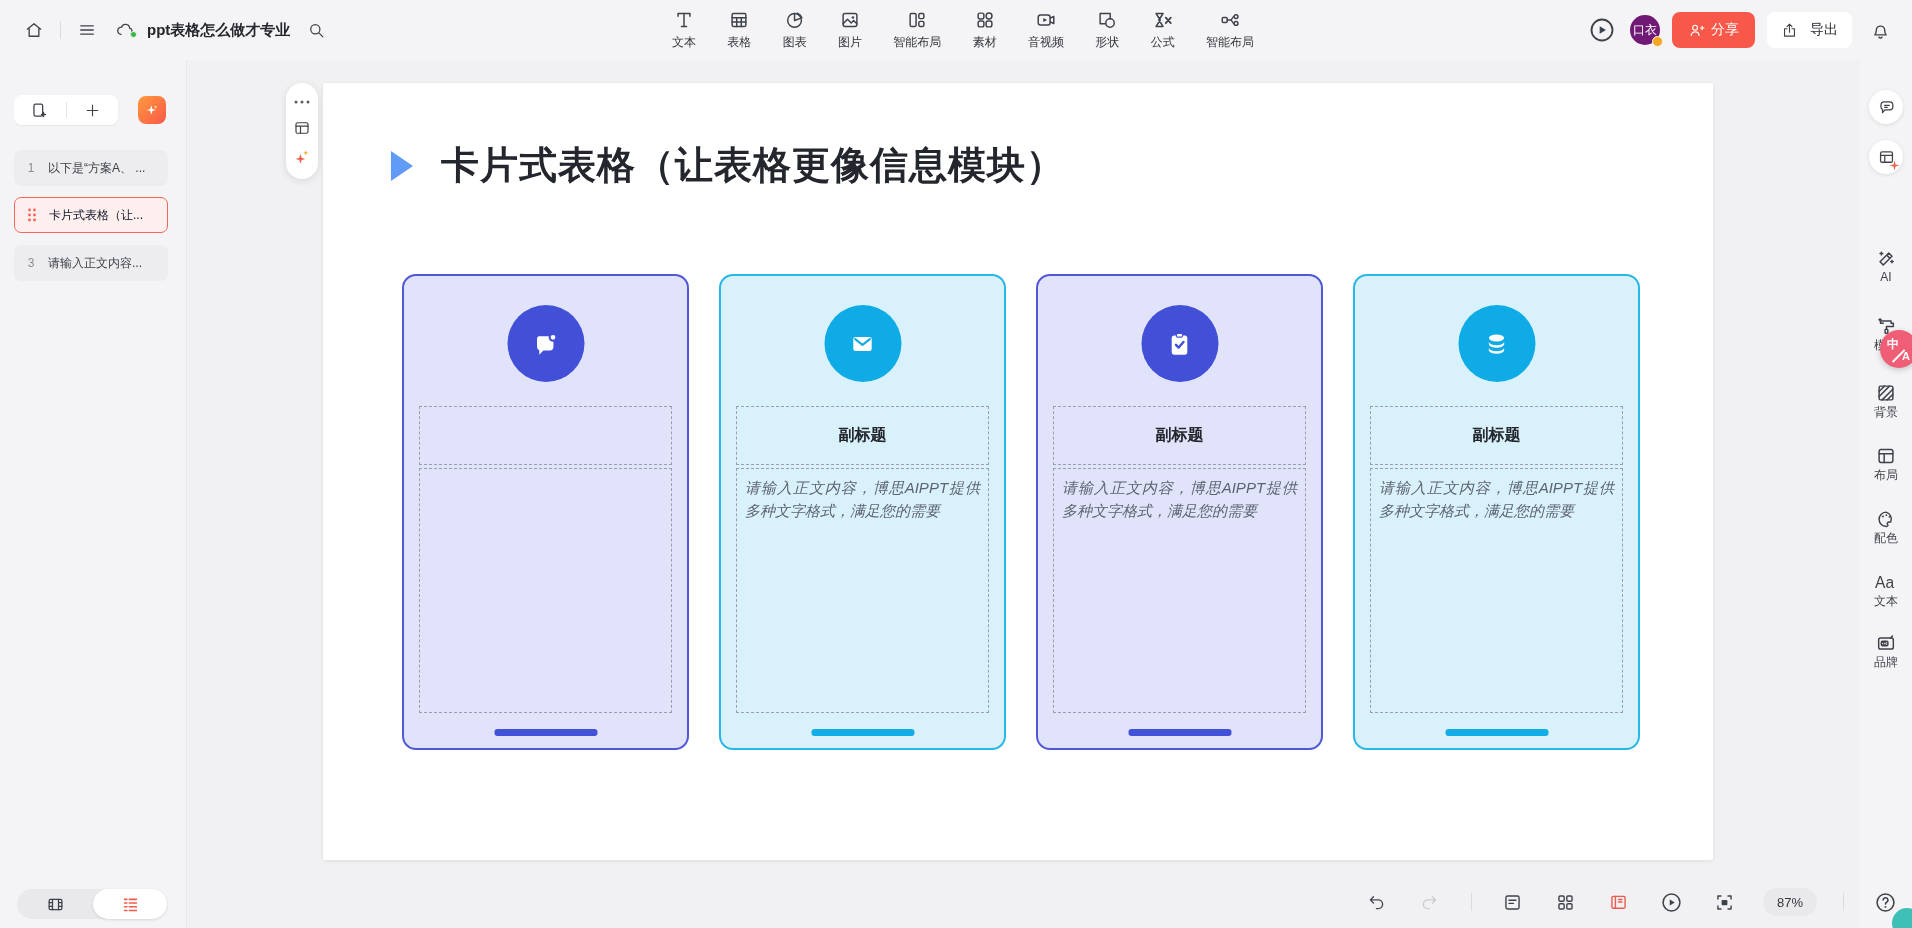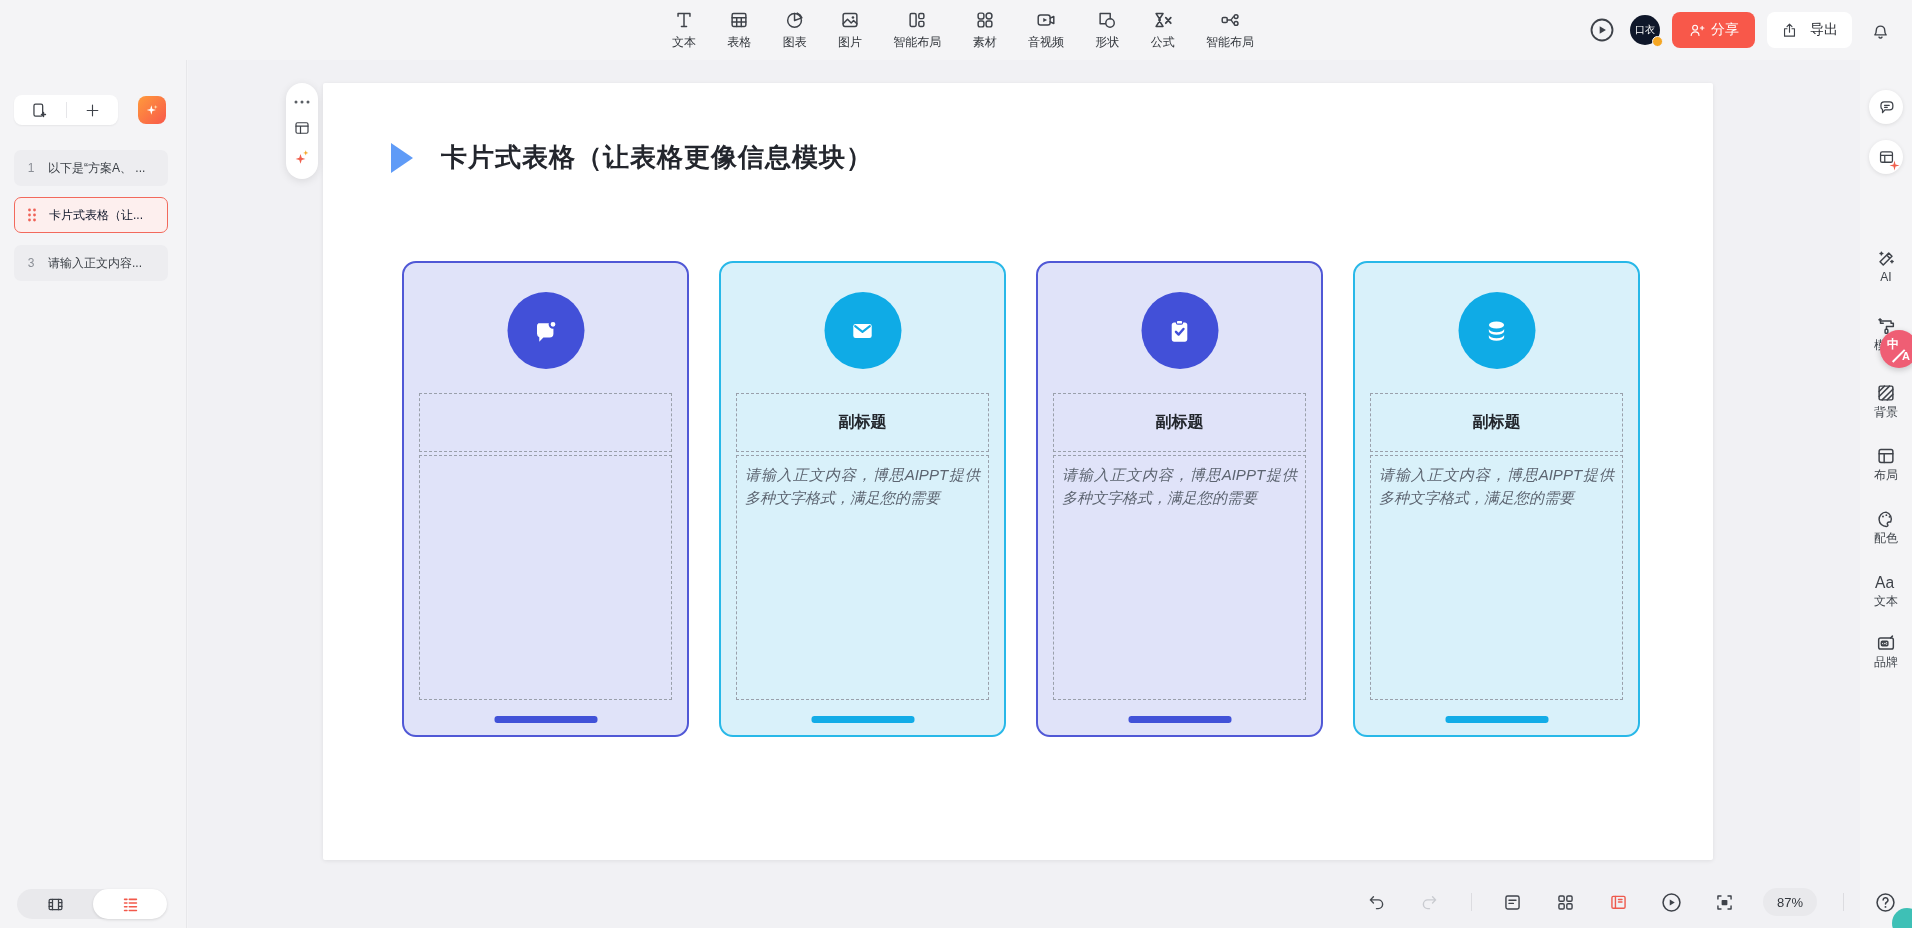--- a/index.html
+++ b/index.html
@@ -18,21 +18,21 @@
   .iconbtn { width:32px; height:32px; border-radius:6px; display:flex; align-items:center; justify-content:center; }
   .doc-title { font-size:15px; font-weight:bold; color:#23262b; white-space:nowrap; }
   .cloud-wrap { position:relative; width:24px; height:24px; display:flex; align-items:center; justify-content:center; }
   .cloud-dot { position:absolute; right:0px; bottom:4px; width:7px; height:7px; border-radius:50%; background:#34b93c; border:1.5px solid #f4f4f6; }
 
   .tb-center { position:absolute; left:668px; top:0; width:590px; height:60px; display:flex; align-items:center; justify-content:space-between; }
   .tb-item { display:flex; flex-direction:column; align-items:center; gap:3px; height:48px; justify-content:center; padding:0 4px; border-radius:6px; }
   .tb-item span { font-size:12px; color:#33373d; white-space:nowrap; }
 
   .tb-right { position:absolute; right:16px; top:0; height:60px; display:flex; align-items:center; gap:12px; }
-  .avatar { position:relative; width:30px; height:30px; border-radius:50%; background:#0f172a; color:#fff; font-size:10px;
+  .avatar { position:relative; width:30px; height:30px; border-radius:50%; background:#701a75; color:#fff; font-size:12px;
             display:flex; align-items:center; justify-content:center; letter-spacing:0; }
   .avatar-badge { position:absolute; right:-3px; bottom:-2px; width:11px; height:11px; border-radius:50%;
                   background:#f5a623; border:1.5px solid #f4f4f6; }
   .btn-share { height:36px; padding:0 16px; border-radius:8px; background:#f8584a; color:#fff; font-size:14px;
                display:flex; align-items:center; gap:6px; }
   .btn-export { height:36px; padding:0 14px; border-radius:8px; background:#ffffff; color:#2a2d33; font-size:14px;
                 display:flex; align-items:center; gap:12px; }
 
   
   .left-panel { position:absolute; left:0; top:60px; width:187px; height:868px; border-right:1px solid #e7e7ea; }
@@ -60,23 +60,23 @@
 
   
   .canvas { position:absolute; left:188px; top:60px; width:1672px; height:868px; background:#f1f1f4; }
   .float-pill { position:absolute; left:98px; top:23px; width:32px; height:96px; background:#fff; border-radius:16px;
                 box-shadow:0 2px 8px rgba(0,0,0,.1); display:flex; flex-direction:column; align-items:center;
                 justify-content:space-between; padding:10px 0; }
   .slide-page { position:absolute; left:135px; top:23px; width:1390px; height:777px; background:#fff; border-radius:2px;
                 box-shadow:0 1px 4px rgba(0,0,0,.08); }
   .slide-title-row { position:absolute; left:68px; top:57px; display:flex; align-items:center; gap:28px; }
   .title-triangle { width:0; height:0; border-left:22px solid #5f9bf7; border-top:15px solid transparent; border-bottom:15px solid transparent; }
-  .slide-title { font-size:26px; font-weight:bold; color:#23262d; letter-spacing:1px; white-space:nowrap; }
-
-  .card { position:absolute; top:178px; width:287px; height:476px; border-radius:14px;padding-left:12px; }
+  .slide-title { font-size:38px; font-weight:bold; color:#23262d; letter-spacing:1px; white-space:nowrap; }
+
+  .card { position:absolute; top:191px; width:287px; height:476px; border-radius:14px;padding-left:12px; }
   .card.indigo { background:#e0e3f9; border:2px solid #5058d6; }
   .card.cyan   { background:#d9f1fa; border:2px solid #28b8e8; }
   .card-icon { position:absolute; left:50%; transform:translateX(-50%); top:29px; width:77px; height:77px; border-radius:50%;
                display:flex; align-items:center; justify-content:center; }
   .card.indigo .card-icon { background:#4250d8; }
   .card.cyan   .card-icon { background:#0fabe6; }
   .dashbox { position:absolute; left:15px; right:15px; border:1px dashed #9aa0ab; }
   .sub-box  { top:130px; height:59px; display:flex; align-items:center; justify-content:center; }
   .body-box { top:192px; height:245px; padding:7px 8px;font-style:italic; }
   .card-sub  { font-size:16px; font-weight:bold; color:#22262c; }
@@ -103,20 +103,46 @@
   .bb-btn { width:30px; height:30px; border-radius:6px; display:flex; align-items:center; justify-content:center; }
   .bb-sep { width:1px; height:18px; background:#dcdce0; margin:0 3px; }
   .zoom-pill { height:28px; padding:0 14px; border-radius:14px; background:#e9e9ec; font-size:13px; color:#33373d;
                display:flex; align-items:center; }
   .corner-wedge { position:absolute; right:-10px; bottom:-10px; width:30px; height:30px; border-radius:50%; background:#3ec0b6; }
 </style>
 </head>
 <body>
 
 <header class="topbar">
+  <div class="tb-left">
+    <button class="iconbtn">
+      <svg class="ic" width="20" height="20" viewBox="0 0 24 24">
+        <path d="M4 11 L12 4.5 L20 11 M6.2 9.6 V19.5 H17.8 V9.6"></path>
+        </svg>
+    </button>
+    <div class="tb-divider"></div>
+    <button class="iconbtn">
+      <svg class="ic" width="20" height="20" viewBox="0 0 24 24">
+        <path d="M4.5 7 H19.5 M4.5 12 H19.5 M4.5 17 H19.5"></path>
+        </svg>
+    </button>
+    <div class="cloud-wrap">
+      <svg class="ic" width="20" height="20" viewBox="0 0 24 24">
+        <path d="M7.3 17.2 a4.3 4.3 0 1 1 .6-8.6 A5 5 0 0 1 17.6 9.8 a3.9 3.9 0 0 1 1.2 7"></path>
+        </svg>
+      <span class="cloud-dot"></span>
+    </div>
+    <div class="doc-title">ppt表格怎么做才专业</div>
+    <button class="iconbtn">
+      <svg class="ic" width="19" height="19" viewBox="0 0 24 24">
+        <circle cx="10.5" cy="10.5" r="5.8"></circle>
+          <path d="M15 15 L20 20"></path>
+        </svg>
+    </button>
+  </div>
 
   <nav class="tb-center">
     <button class="tb-item">
       <svg class="ic" width="22" height="22" viewBox="0 0 24 24">
         <path d="M5.5 5 H18.5 M5.5 5 V7.8 M18.5 5 V7.8 M12 5 V19 M9.2 19 H14.8"></path>
         </svg>
       <span>文本</span>
     </button>
     <button class="tb-item">
       <svg class="ic" width="22" height="22" viewBox="0 0 24 24">

